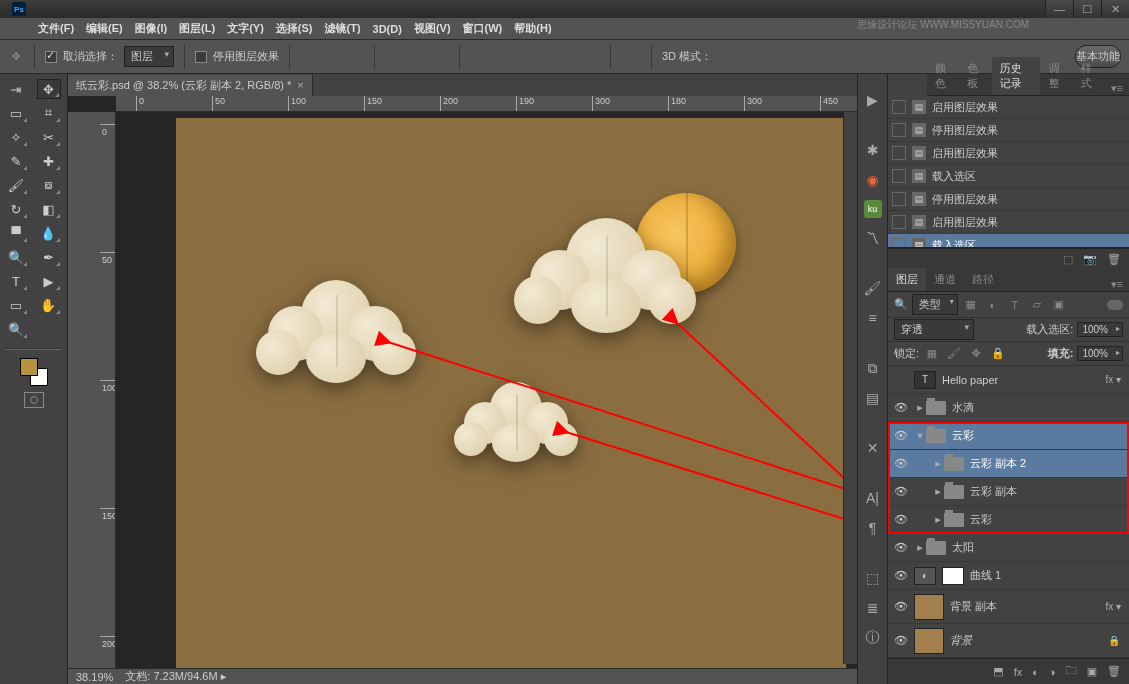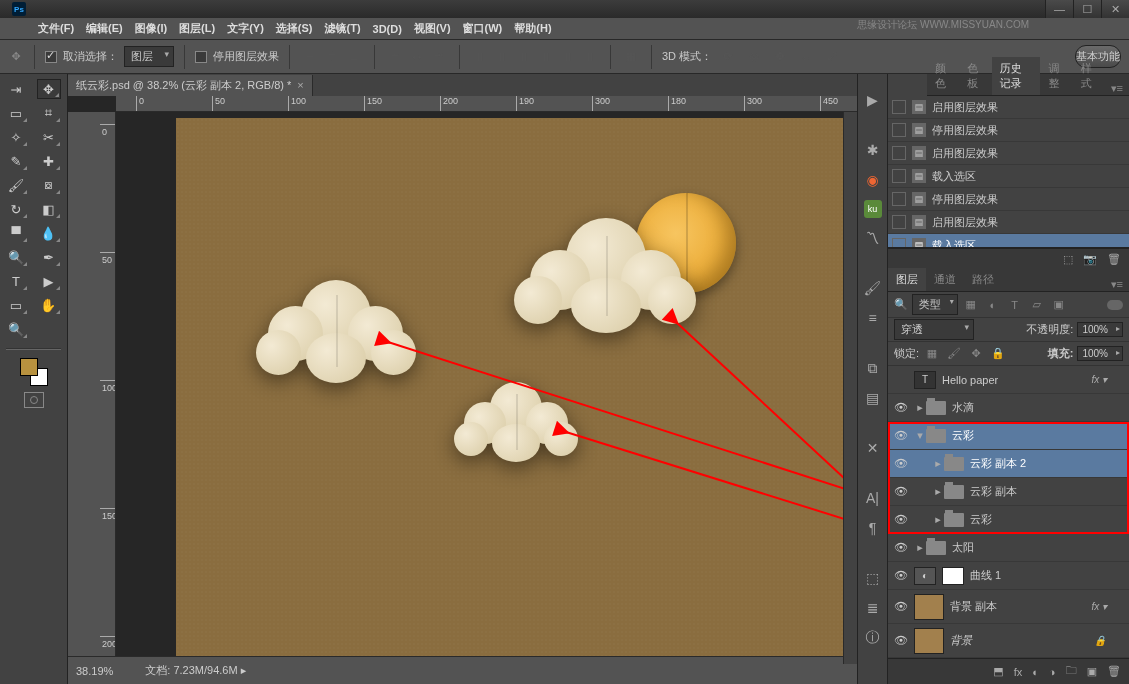--- a/index.html
+++ b/index.html
@@ -59,21 +59,21 @@
 .sun { position: absolute; width: 100px; height: 100px; border-radius: 50%; background: radial-gradient(circle at 40% 40%, #f7c560, #e39a1a); box-shadow: 0 5px 12px rgba(0,0,0,.4), inset -10px -6px 18px rgba(0,0,0,.25); }
 .sun::before { content: ""; position: absolute; left: 50%; top: 0; bottom: 0; width: 2px; background: rgba(0,0,0,.15); }
 .cloud { position: absolute; filter: drop-shadow(0 6px 10px rgba(0,0,0,.45)); }
 .cloud-body { position: relative; width: 160px; height: 90px; }
 .lobe { position: absolute; border-radius: 50%; background: radial-gradient(circle at 35% 35%, #f3ead4, #d8caa3); }
 .cloud-body::after { content: ""; position: absolute; left: 50%; top: 8%; bottom: 12%; width: 2px; background: rgba(0,0,0,.1); z-index: 5; }
 .arrow { stroke: #ff0000; stroke-width: 2; fill: none; }
 .highlight-box { position: absolute; border: 2px solid #ff0000; pointer-events: none; }
 
 
-.statusbar { height: 28px; background: #535353; border-top: 1px solid #2a2a2a; display: flex; align-items: center; padding: 0 8px; gap: 32px; color: #ccc; }
+.statusbar { height: 16px; background: #535353; border-top: 1px solid #2a2a2a; display: flex; align-items: center; padding: 0 8px; gap: 12px; color: #ccc; }
 
 
 .iconstrip { width: 30px; background: #424242; border-left: 1px solid #222; display: flex; flex-direction: column; align-items: center; gap: 10px; padding-top: 16px; }
 .iconstrip .ic { width: 20px; height: 20px; color: #aaa; display: flex; align-items: center; justify-content: center; font-size: 14px; }
 .iconstrip .sep { height: 10px; }
 
 .panels { width: 242px; background: #424242; border-left: 1px solid #222; display: flex; flex-direction: column; }
 .panel-tabs { height: 22px; background: #383838; display: flex; align-items: flex-end; border-bottom: 1px solid #222; margin-left: 39px; }
 .ptab { padding: 4px 8px; color: #888; }
 .ptab.active { background: #424242; color: #ddd; }
@@ -102,21 +102,21 @@
 .layer { height: 28px; display: flex; align-items: center; border-bottom: 1px solid #383838; }
 .layer.big { height: 34px; }
 .layer.sel { background: #5a7aa0; color: #fff; }
 .eye { width: 26px; display: flex; justify-content: center; color: #ccc; }
 .eye.off { color: transparent; }
 .layer-indent { display: inline-block; }
 .disclose { width: 12px; color: #aaa; text-align: center; }
 .layer-thumb { width: 22px; height: 18px; background: #666; border: 1px solid #222; display: flex; align-items: center; justify-content: center; margin-right: 6px; font-size: 10px; }
 .folder-thumb { width: 20px; height: 14px; background: #888; border-radius: 1px; margin-right: 6px; position: relative; }
 .folder-thumb::before { content: ""; position: absolute; top: -3px; left: 1px; width: 8px; height: 3px; background: #888; }
-.layer .fx { margin-left: auto; margin-right: 22px; font-style: italic; color: #aaa; font-size: 10px; }
+.layer .fx { margin-left: auto; margin-right: 8px; color: #aaa; font-size: 10px; }
 .layer-footer { height: 26px; background: #383838; border-top: 1px solid #222; display: flex; align-items: center; justify-content: flex-end; gap: 10px; padding: 0 8px; color: #aaa; }
 
 .scroll-v { position: absolute; right: 0; top: 38px; bottom: 20px; width: 14px; background: #424242; border-left: 1px solid #2a2a2a; }
 </style>
 </head>
 <body>
 
 <div class="titlebar">
   <div class="ps-icon">Ps</div>
   <span class="watermark">思缘设计论坛 WWW.MISSYUAN.COM</span>
@@ -393,21 +393,21 @@
         <span class="filter-dd">类型</span>
         <span class="filter-ic">▦</span>
         <span class="filter-ic">◐</span>
         <span class="filter-ic">T</span>
         <span class="filter-ic">▱</span>
         <span class="filter-ic">▣</span>
         <span style="margin-left:auto;width:16px;height:10px;background:#666;border-radius:5px;"></span>
       </div>
       <div class="blend-row">
         <span class="dropdown" style="min-width:80px;">穿透</span>
-        <span style="margin-left:auto;">不透明度:</span>
+        <span style="margin-left:auto;">载入选区:</span>
         <span class="pct-box">100%</span>
       </div>
       <div class="lock-row">
         <span>锁定:</span>
         <span class="filter-ic">▦</span>
         <span class="filter-ic">🖌</span>
         <span class="filter-ic">✥</span>
         <span class="filter-ic">🔒</span>
         <span style="margin-left:auto;font-weight:bold;">填充:</span>
         <span class="pct-box">100%</span>

